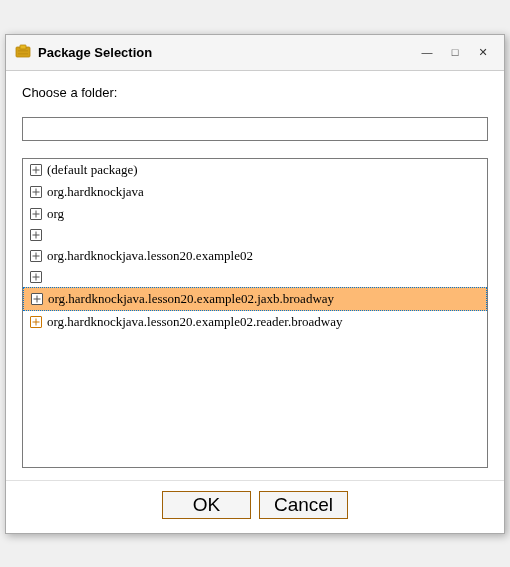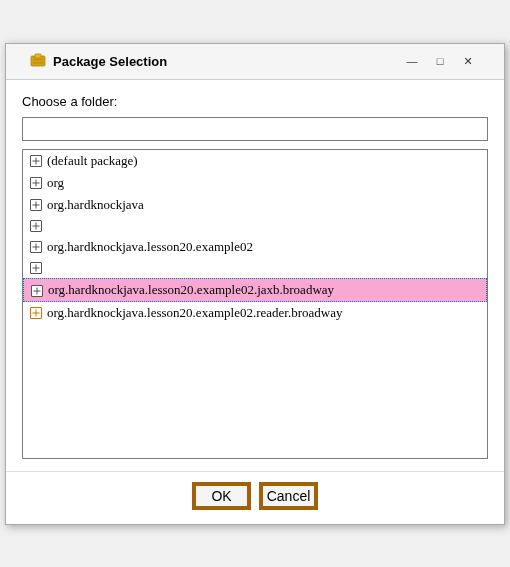--- a/index.html
+++ b/index.html
@@ -26,21 +26,21 @@
       box-shadow: 2px 2px 8px rgba(0,0,0,0.3);
       display: flex;
       flex-direction: column;
     }
 
     .title-bar {
       background: #f5f5f5;
       border-bottom: 1px solid #cccccc;
       display: flex;
       align-items: center;
-      padding: 6px 23px;
+      padding: 6px 8px;
       gap: 6px;
       height: 36px;
     }
 
     .title-bar-icon {
       width: 18px;
       height: 18px;
       display: flex;
       align-items: center;
       justify-content: center;
@@ -73,21 +73,21 @@
       align-items: center;
       justify-content: center;
       font-size: 11px;
       color: #333;
     }
 
     .dialog-body {
       padding: 14px 16px 12px 16px;
       display: flex;
       flex-direction: column;
-      gap: 8px;
+      gap: 17px;
       flex: 1;
     }
 
     .folder-label {
       font-size: 13px;
       color: #000;
     }
 
     .folder-input {
       width: 100%;
@@ -108,23 +108,22 @@
     .package-item {
       display: flex;
       align-items: center;
       padding: 3px 6px;
       cursor: pointer;
       gap: 4px;
       white-space: nowrap;
     }
 
     .package-item.selected {
-      background: #f9a8d4;
+      background: #fdba74;
       border: 1px dotted #0078d7;
-      align-items: flex-end;
     }
 
     .package-icon {
       display: inline-flex;
       align-items: center;
       justify-content: center;
       width: 14px;
       height: 14px;
       flex-shrink: 0;
       color: #555;
@@ -143,26 +142,26 @@
 
     .dialog-footer {
       display: flex;
       justify-content: center;
       gap: 8px;
       padding: 10px 16px 14px 16px;
       border-top: 1px solid #e0e0e0;
     }
 
     .footer-btn {
-      width: 59px;
+      width: 89px;
       height: 28px;
-      border: 4px solid #a16207;
+      border: 1px solid #a16207;
       background: #f5f5f5;
       cursor: pointer;
-      font-size: 14px;
+      font-size: 19px;
       display: flex;
       align-items: center;
       justify-content: center;
     }
   </style>
 </head>
 <body>
 
 <div class="dialog">
   <div class="title-bar">
@@ -198,31 +197,31 @@
           <span class="package-name">(default package)</span>
         </div>
         <div class="package-item">
           <span class="package-icon">
             <svg width="12" height="12" viewBox="0 0 12 12" fill="none" xmlns="http://www.w3.org/2000/svg">
       <rect x="0.5" y="0.5" width="11" height="11" rx="0.5" stroke="#555555" stroke-width="1" fill="white"></rect>
       <line x1="6" y1="2.5" x2="6" y2="9.5" stroke="#555555" stroke-width="1"></line>
       <line x1="2.5" y1="6" x2="9.5" y2="6" stroke="#555555" stroke-width="1"></line>
     </svg>
           </span>
+          <span class="package-name">org.hardknockjava</span>
+        </div>
+        <div class="package-item">
+          <span class="package-icon">
+            <svg width="12" height="12" viewBox="0 0 12 12" fill="none" xmlns="http://www.w3.org/2000/svg">
+      <rect x="0.5" y="0.5" width="11" height="11" rx="0.5" stroke="#555555" stroke-width="1" fill="white"></rect>
+      <line x1="6" y1="2.5" x2="6" y2="9.5" stroke="#555555" stroke-width="1"></line>
+      <line x1="2.5" y1="6" x2="9.5" y2="6" stroke="#555555" stroke-width="1"></line>
+    </svg>
+          </span>
           <span class="package-name">org</span>
-        </div>
-        <div class="package-item">
-          <span class="package-icon">
-            <svg width="12" height="12" viewBox="0 0 12 12" fill="none" xmlns="http://www.w3.org/2000/svg">
-      <rect x="0.5" y="0.5" width="11" height="11" rx="0.5" stroke="#555555" stroke-width="1" fill="white"></rect>
-      <line x1="6" y1="2.5" x2="6" y2="9.5" stroke="#555555" stroke-width="1"></line>
-      <line x1="2.5" y1="6" x2="9.5" y2="6" stroke="#555555" stroke-width="1"></line>
-    </svg>
-          </span>
-          <span class="package-name">org.hardknockjava</span>
         </div>
         <div class="package-item">
           <span class="package-icon">
             <svg width="12" height="12" viewBox="0 0 12 12" fill="none" xmlns="http://www.w3.org/2000/svg">
       <rect x="0.5" y="0.5" width="11" height="11" rx="0.5" stroke="#555555" stroke-width="1" fill="white"></rect>
       <line x1="6" y1="2.5" x2="6" y2="9.5" stroke="#555555" stroke-width="1"></line>
       <line x1="2.5" y1="6" x2="9.5" y2="6" stroke="#555555" stroke-width="1"></line>
     </svg>
           </span>
         </div>

